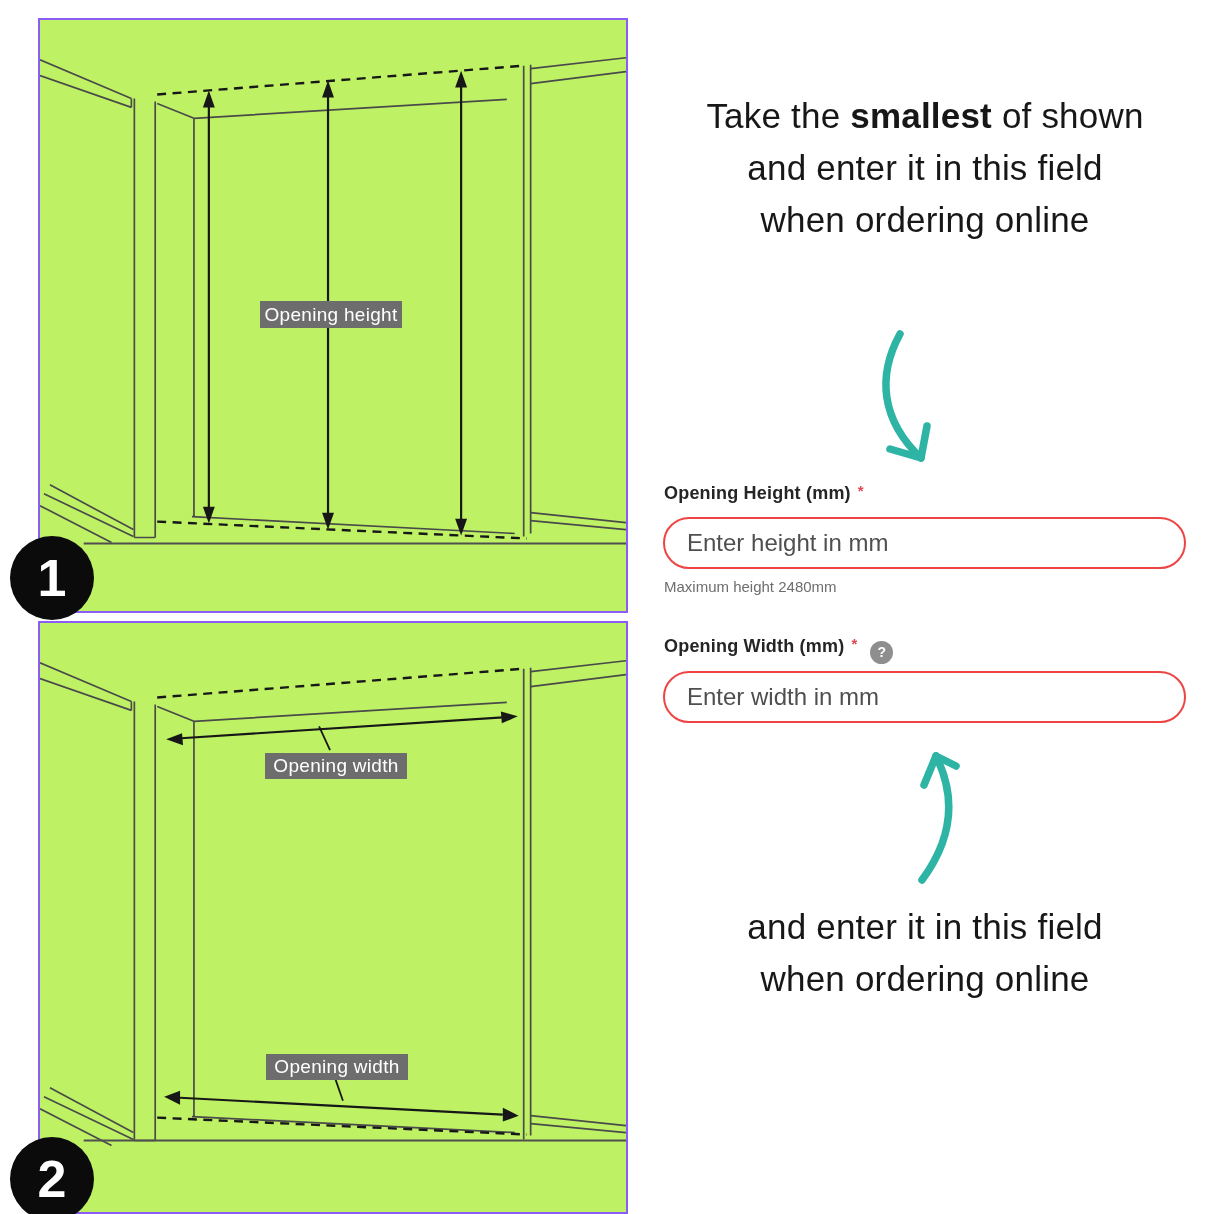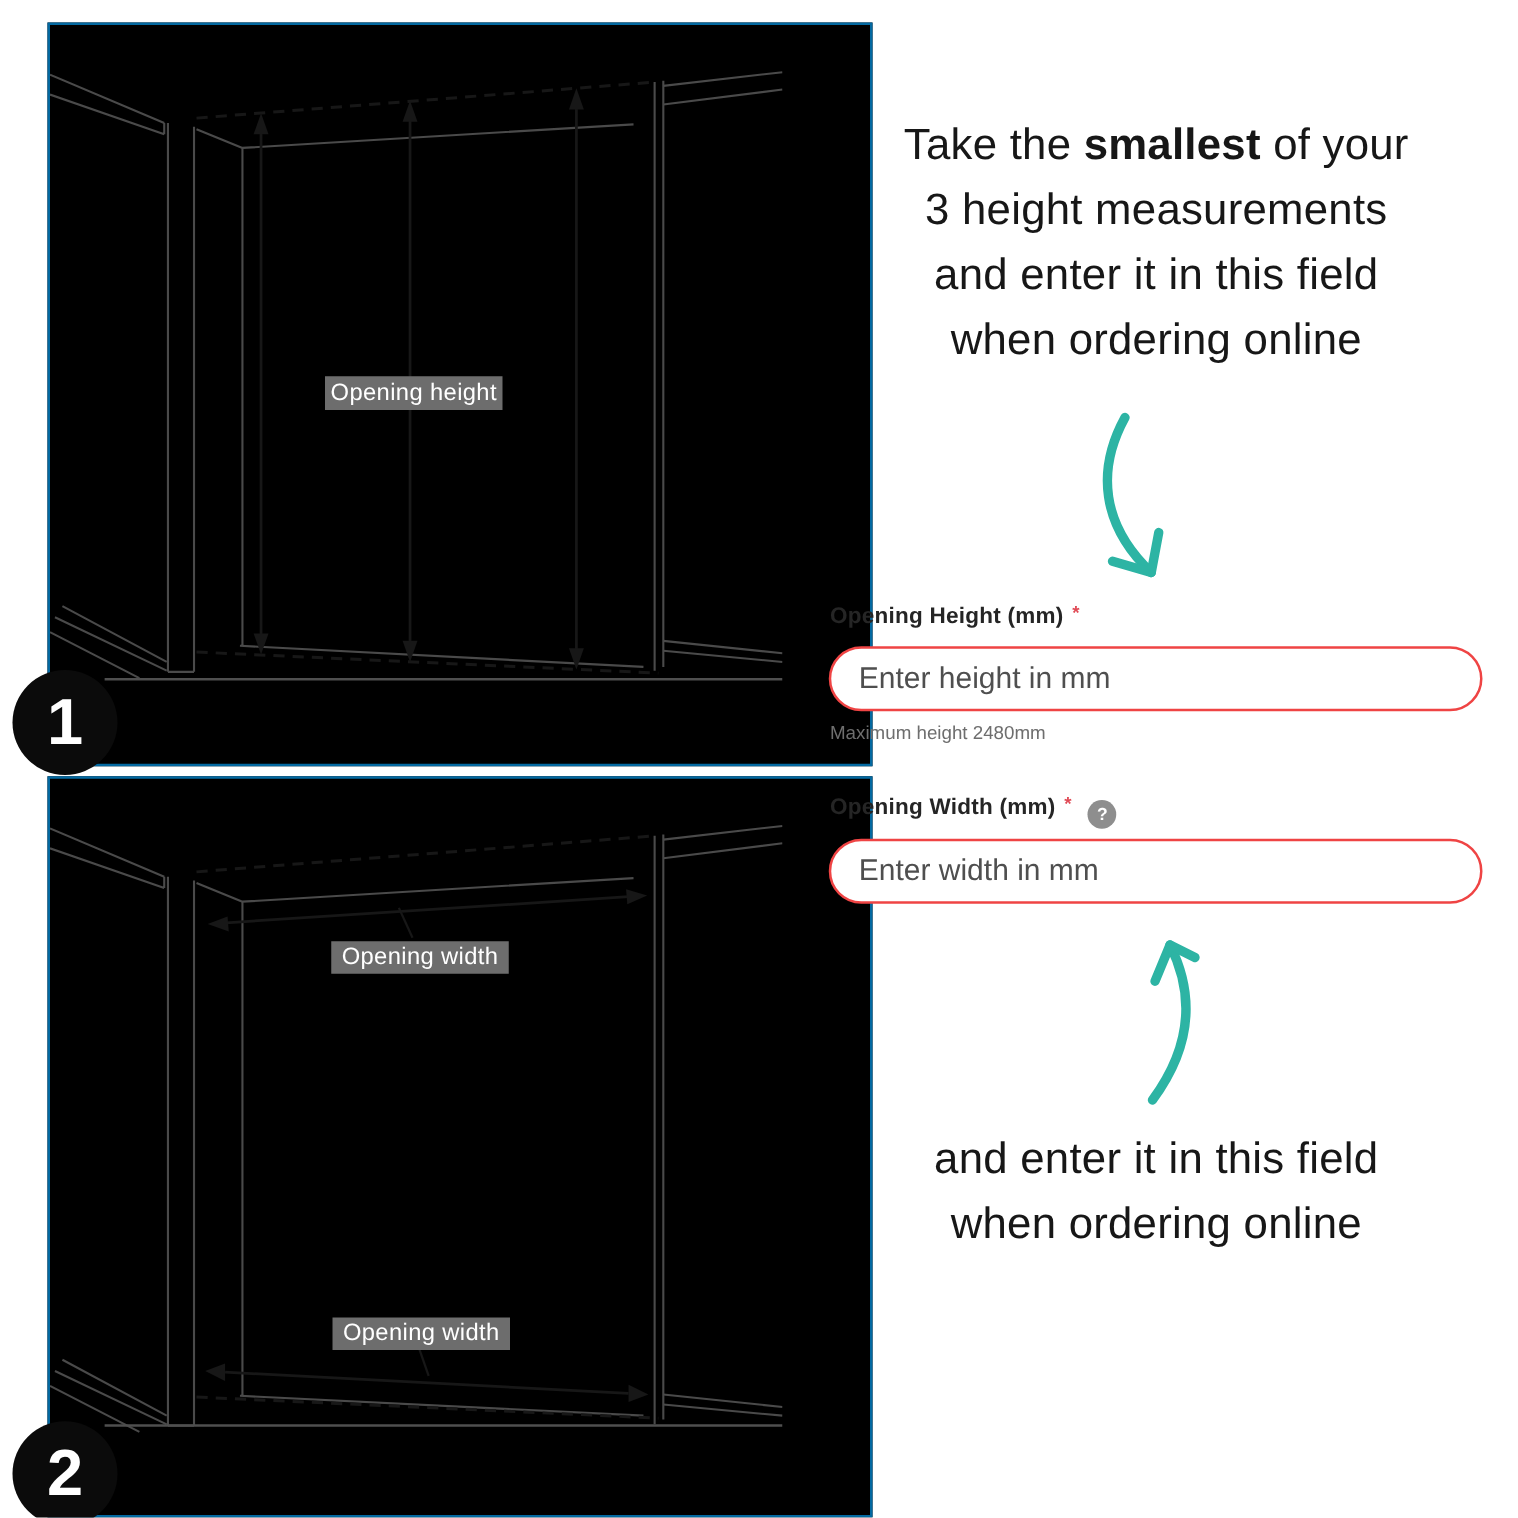--- a/index.html
+++ b/index.html
@@ -2,22 +2,22 @@
 <html><head>
 <meta charset="utf-8">
 <style>
   html,body{margin:0;padding:0;}
   body{
     width:1214px;height:1214px;position:relative;overflow:hidden;
     background:#ffffff;font-family:"Liberation Sans", sans-serif;
   }
   
   .diag{
-    position:absolute;left:38px;width:660px;box-sizing:border-box;
-    border:2px solid #0369a1;background:#000000;
+    position:absolute;left:38px;width:590px;box-sizing:border-box;
+    border:2px solid #8b5cf6;background:#bef264;
   }
   #diagram1{top:18px;height:595px;}
   #diagram2{top:621px;height:593px;}
   .scene{position:absolute;left:0;top:0;}
   .chip{
     position:absolute;background:#6d6d6d;color:#ffffff;font-size:19px;
     display:flex;align-items:center;justify-content:center;letter-spacing:.3px;
   }
   .caption{
     position:absolute;left:0;right:0;bottom:0;display:flex;align-items:center;
@@ -125,22 +125,21 @@
         <polygon points="482,496 466,488 466,502"></polygon>
       </g>
     </g>
   </svg>
   <div class="chip" style="left:225px;top:130px;width:142px;height:26px;">Opening width</div>
   <div class="chip" style="left:226px;top:431px;width:142px;height:26px;">Opening width</div>
   <div class="badge">2</div>
 </figure>
 
 <div class="instr" id="instr-height">
-  <div><span>Take the </span><b>smallest</b><span> of your</span></div>
-  <div>3 height measurements</div>
+  <div><span>Take the </span><b>smallest</b><span> of shown</span></div>
   <div>and enter it in this field</div>
   <div>when ordering online</div>
 </div>
 
 <svg class="teal-arrow" id="arrow-down" width="110" height="145" viewBox="0 0 110 145">
   <g stroke="#2db4a4" stroke-width="7.5" fill="none" stroke-linecap="round" stroke-linejoin="round">
     <path d="M45,6 C22,48 26,92 66,130"></path>
     <path d="M66,130 L35,121 M66,130 L72,98"></path>
   </g>
 </svg>

